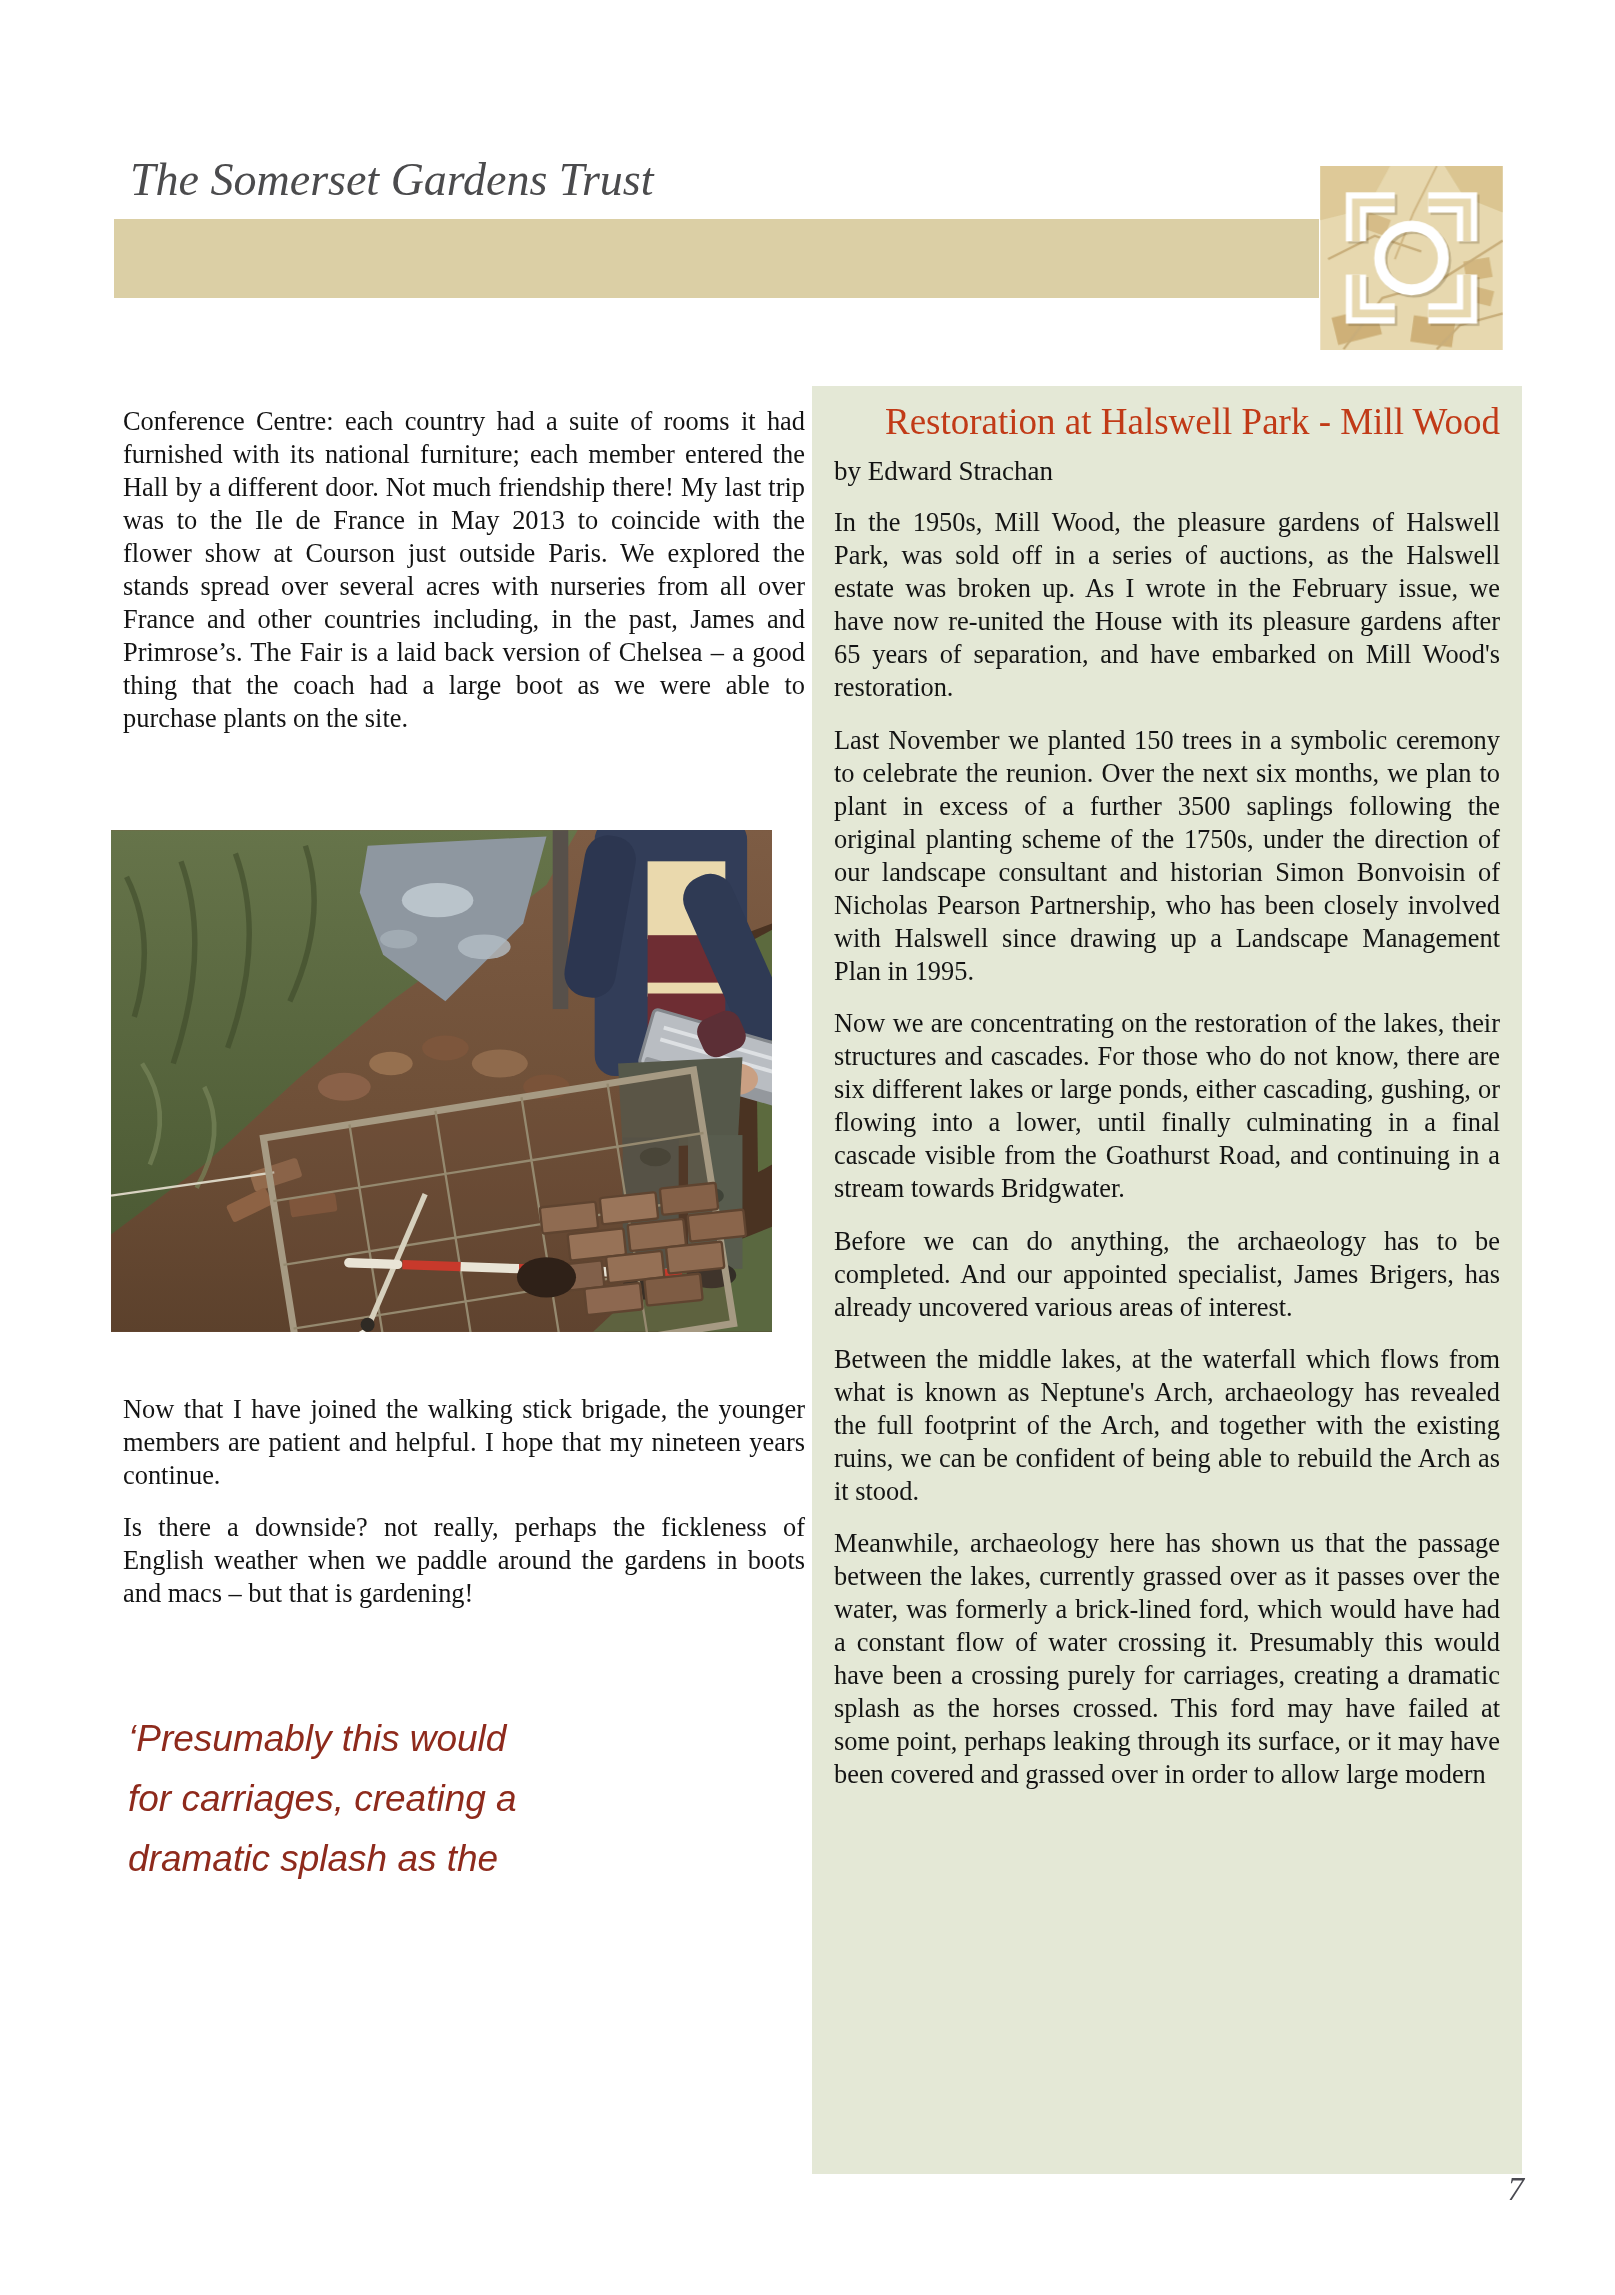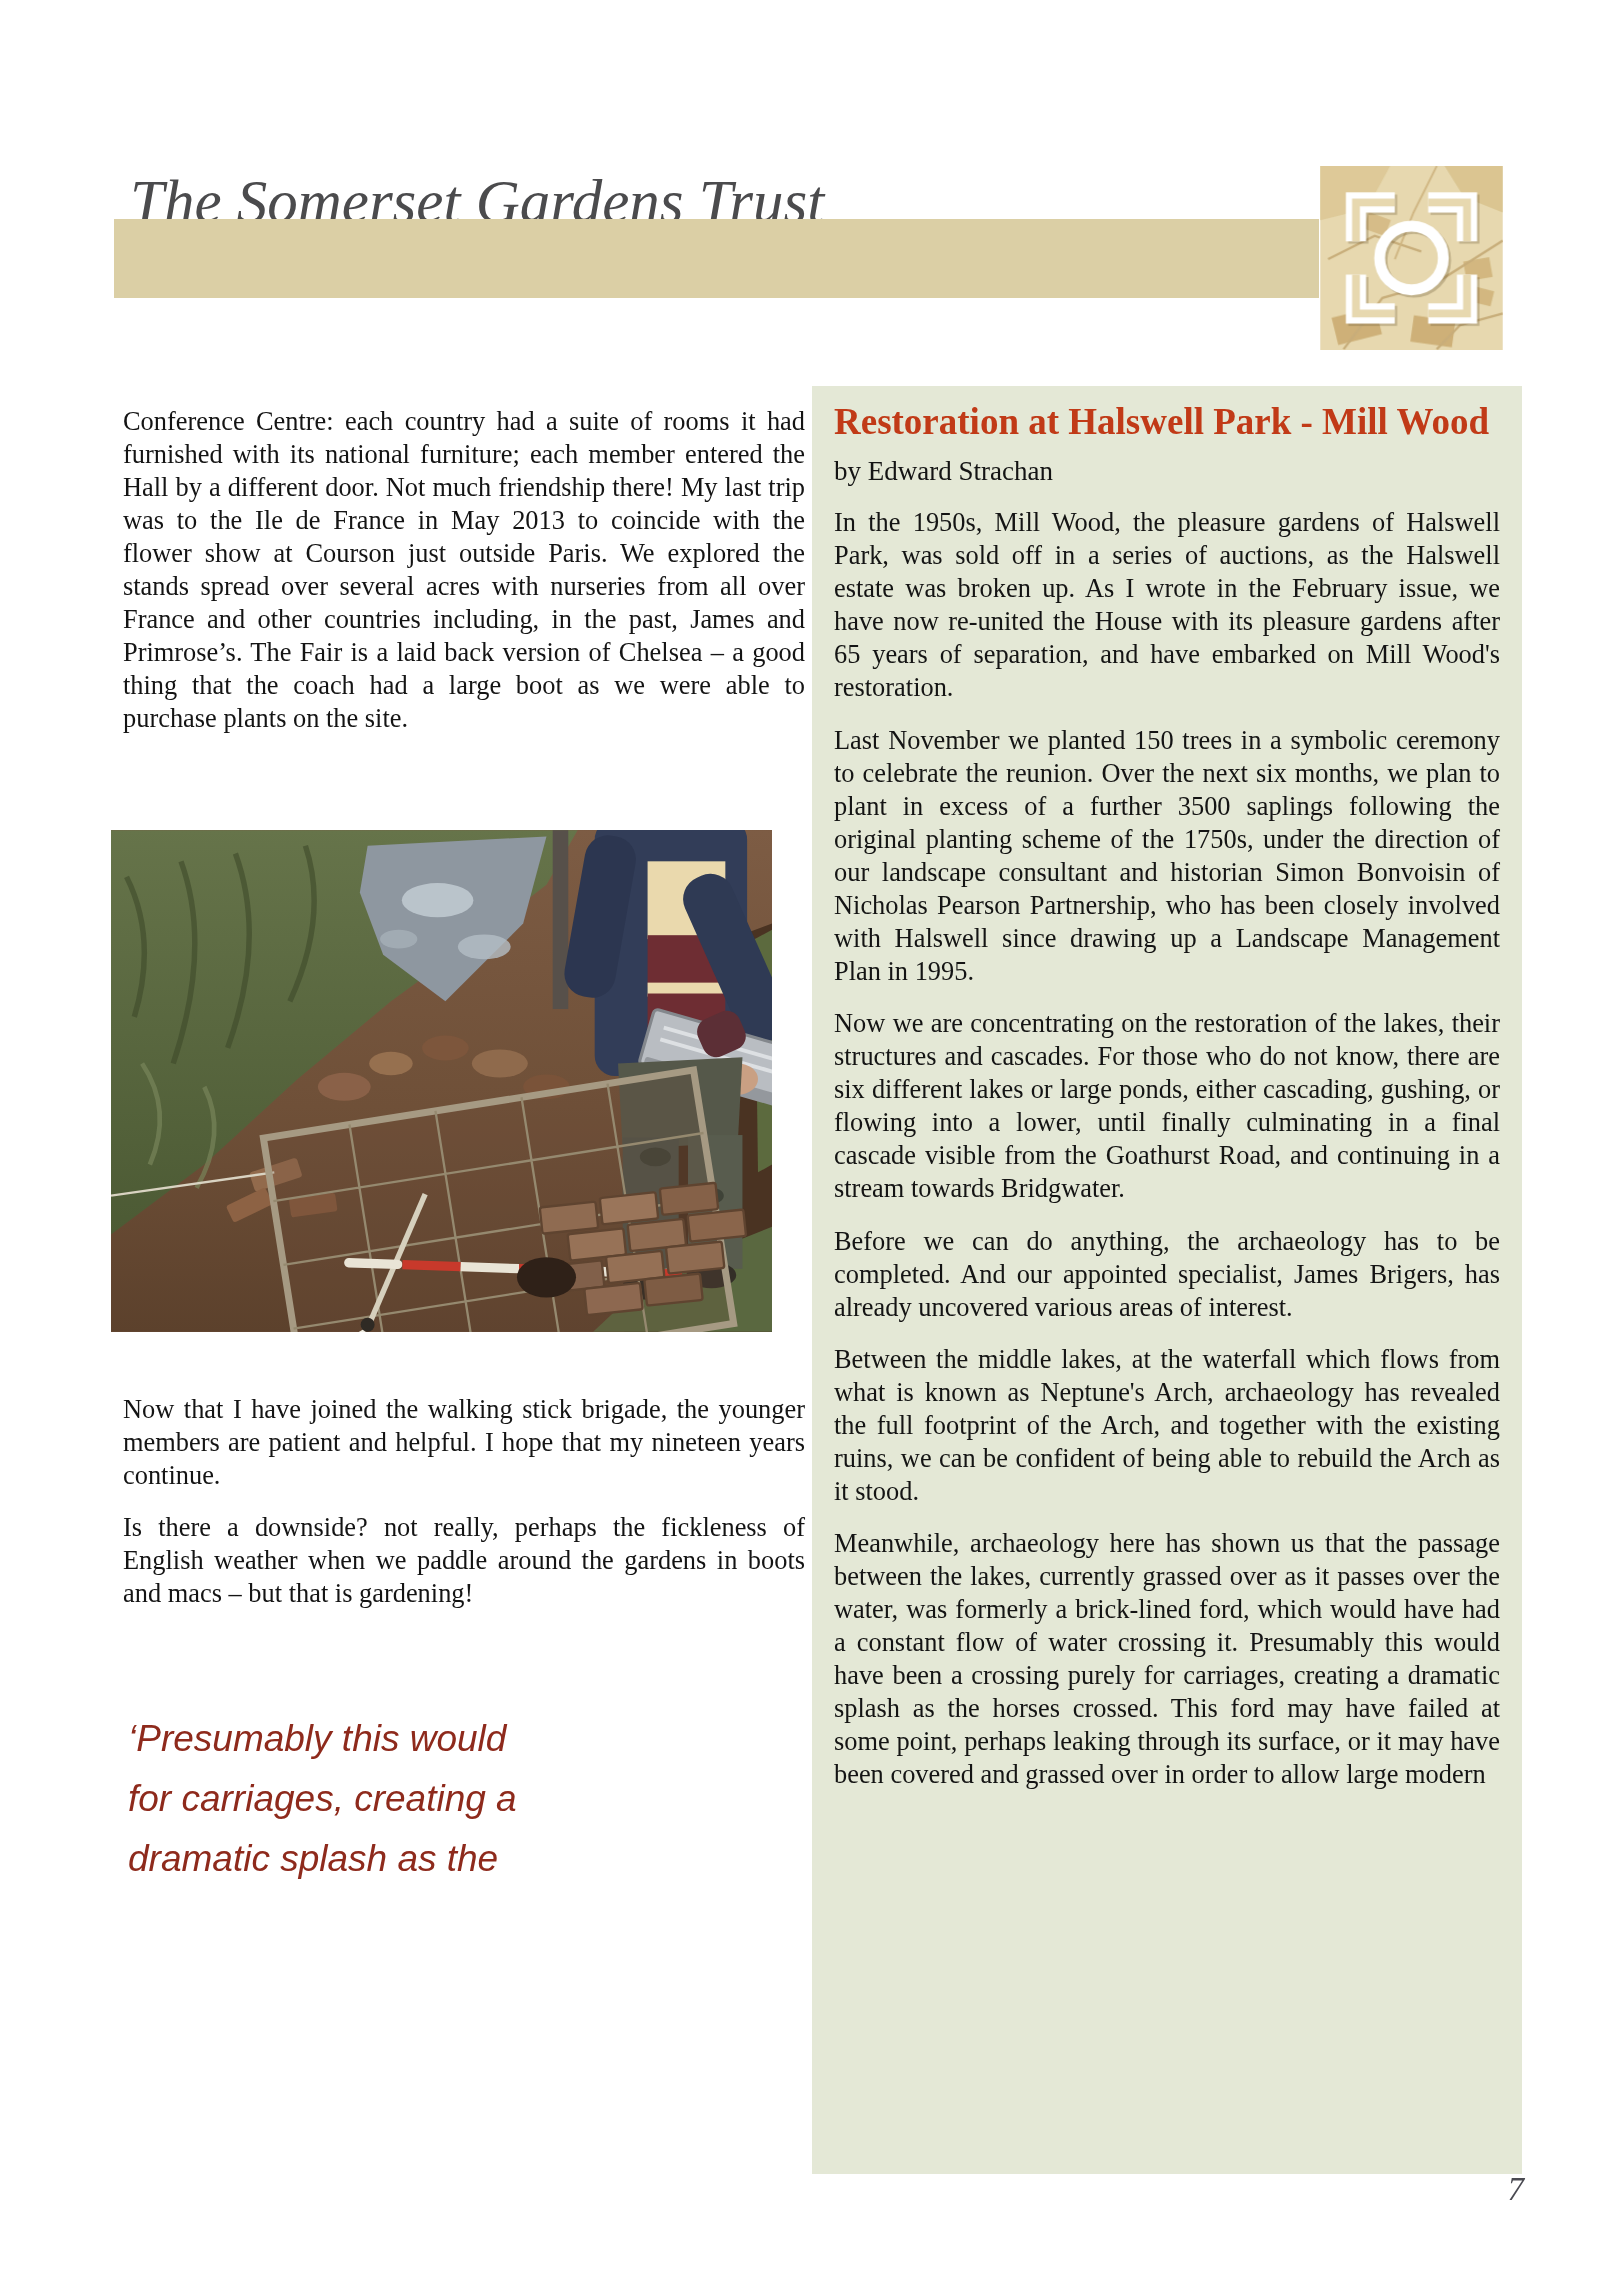--- a/index.html
+++ b/index.html
@@ -7,22 +7,22 @@
     position:relative;
     width:1616px;height:2295px;
     background:#ffffff;
     font-family:"Liberation Serif", serif;
     color:#141414;
     overflow:hidden;
   }
   
   .masthead-title{
     position:absolute;left:130px;top:156px;width:933px;
-    font-style:italic;font-size:61px;line-height:1.05;
-    color:#4b4b4d;letter-spacing:0px;white-space:nowrap;margin-top:14px;
+    font-style:italic;font-size:46px;line-height:1.05;
+    color:#4b4b4d;letter-spacing:0px;white-space:nowrap;
   }
   .masthead-bar{
     position:absolute;left:114px;top:219px;width:1205px;height:79px;
     background:#dbcfa5;
   }
   .logo{
     position:absolute;left:1320px;top:166px;width:183px;height:184px;
   }
   
   .body-text{
@@ -43,21 +43,21 @@
     font-size:37px;line-height:60px;color:#8e2a1c;
   }
   
   .article-box{
     position:absolute;left:812px;top:386px;width:710px;height:1788px;
     background:#e4e8d6;box-sizing:border-box;
     padding:11px 22px 0 22px;overflow:hidden;
   }
   .article-title{
     font-size:37px;line-height:50px;color:#c13a17;
-    font-weight:700;margin:0 0 7.8px 0;text-align:left;
+    font-weight:400;margin:0 0 7.8px 0;text-align:right;
   }
   .article-byline{
     font-size:27px;line-height:33px;margin:0 0 18.7px 0;
   }
   .article-box p.body-text{margin:0 0 19.4px 0;}
   .page-number{
     position:absolute;left:1462px;top:2171px;width:62px;
     font-style:italic;font-size:33px;color:#4a4a52;text-align:right;
   }
 </style>

